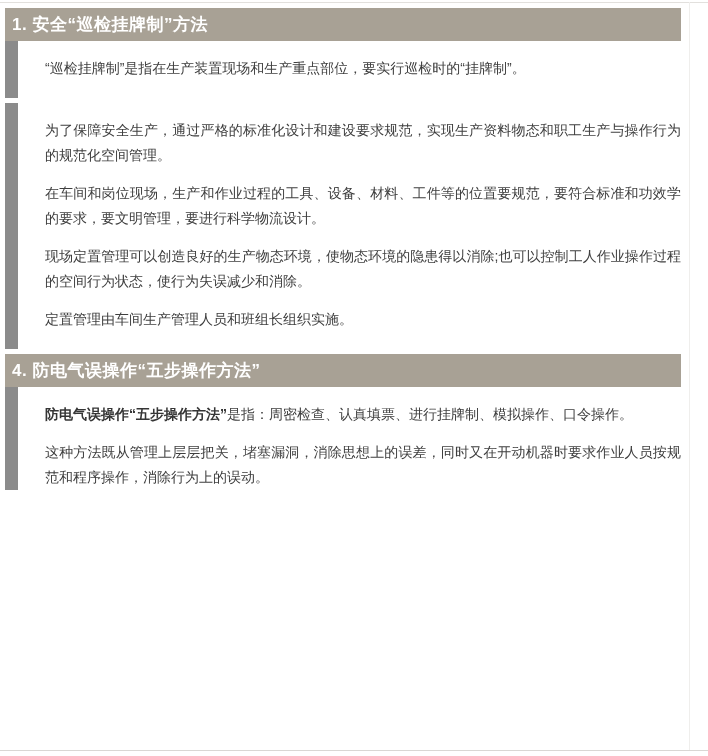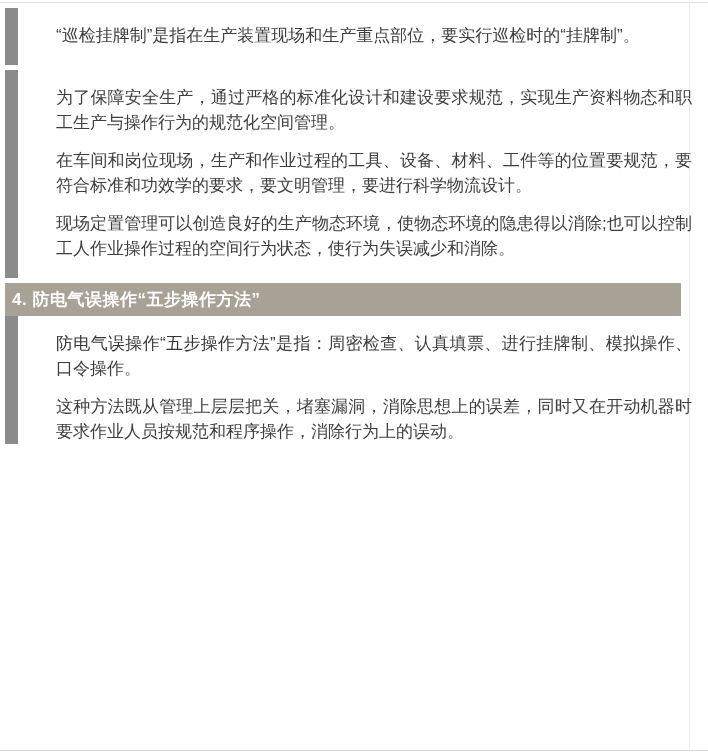--- a/index.html
+++ b/index.html
@@ -44,50 +44,54 @@
     align-items: center;
     padding-left: 7px;
     letter-spacing: 0.5px;
   }
   .section-body {
     border-left: 13px solid #8b8b8b;
     padding: 2px 0 4px 27px;
     margin-bottom: 5px;
   }
   .section-body p {
-    font-size: 17px;
+    font-size: 14px;
     line-height: 25px;
     color: #3e3e3e;
     text-align: justify;
-    margin: 13px 11px;
+    margin: 13px 0;
     width: 636px;
   }
-  .section-body p b { font-weight: normal; color: #353535; }
+  .section-body p b { font-weight: bold; color: #353535; }
   .section:last-child .section-body { margin-bottom: 0; padding-bottom: 0; }
 </style>
 </head>
 <body>
 
 <div class="top-line"></div>
 <div class="right-line"></div>
 <div class="bottom-line"></div>
 
 <div class="doc">
 
   <div class="section">
+    <div class="section-header">
+      <span>1. 安全“巡检挂牌制”方法</span>
+    </div>
     <div class="section-body">
       <p><span>“巡检挂牌制”是指在生产装置现场和生产重点部位，要实行巡检时的“挂牌制”。</span></p>
     </div>
   </div>
 
   <div class="section">
     <div class="section-body">
       <p><span>为了保障安全生产，通过严格的标准化设计和建设要求规范，实现生产资料物态和职工生产与操作行为的规范化空间管理。</span></p>
       <p><span>在车间和岗位现场，生产和作业过程的工具、设备、材料、工件等的位置要规范，要符合标准和功效学的要求，要文明管理，要进行科学物流设计。</span></p>
       <p><span>现场定置管理可以创造良好的生产物态环境，使物态环境的隐患得以消除;也可以控制工人作业操作过程的空间行为状态，使行为失误减少和消除。</span></p>
+      <p><span>定置管理由车间生产管理人员和班组长组织实施。</span></p>
     </div>
   </div>
 
 
   <div class="section">
     <div class="section-header">
       <span>4. 防电气误操作“五步操作方法”</span>
     </div>
     <div class="section-body">
       <p><b>防电气误操作“五步操作方法”</b><span>是指：周密检查、认真填票、进行挂牌制、模拟操作、口令操作。</span></p>

